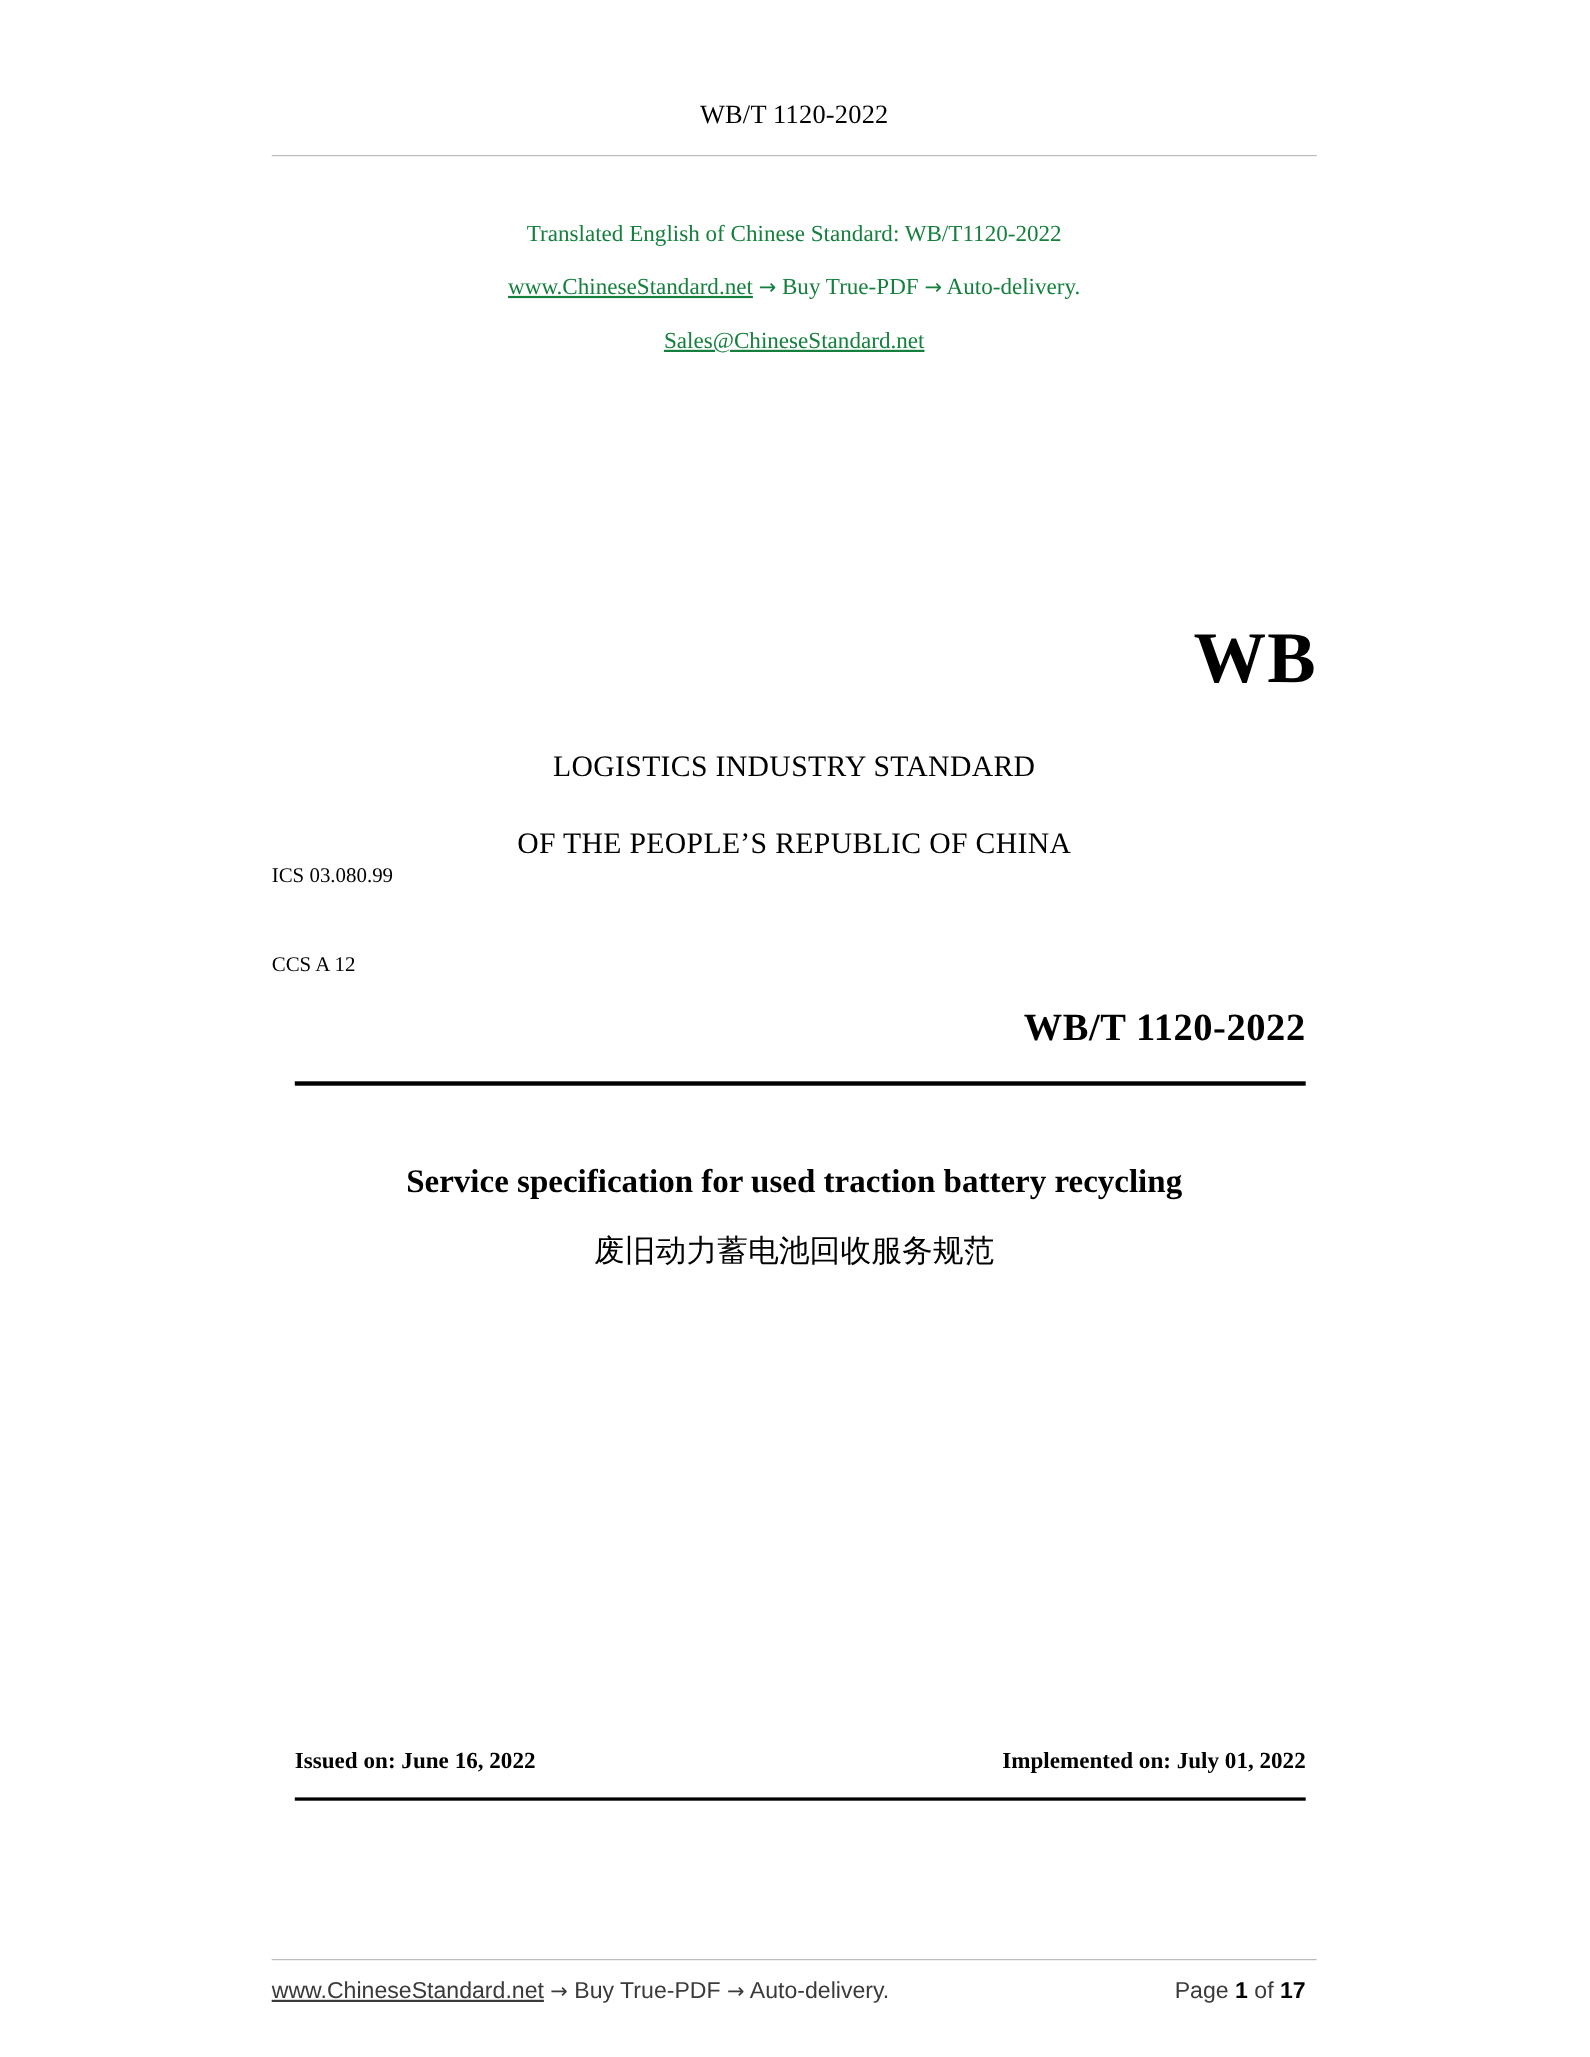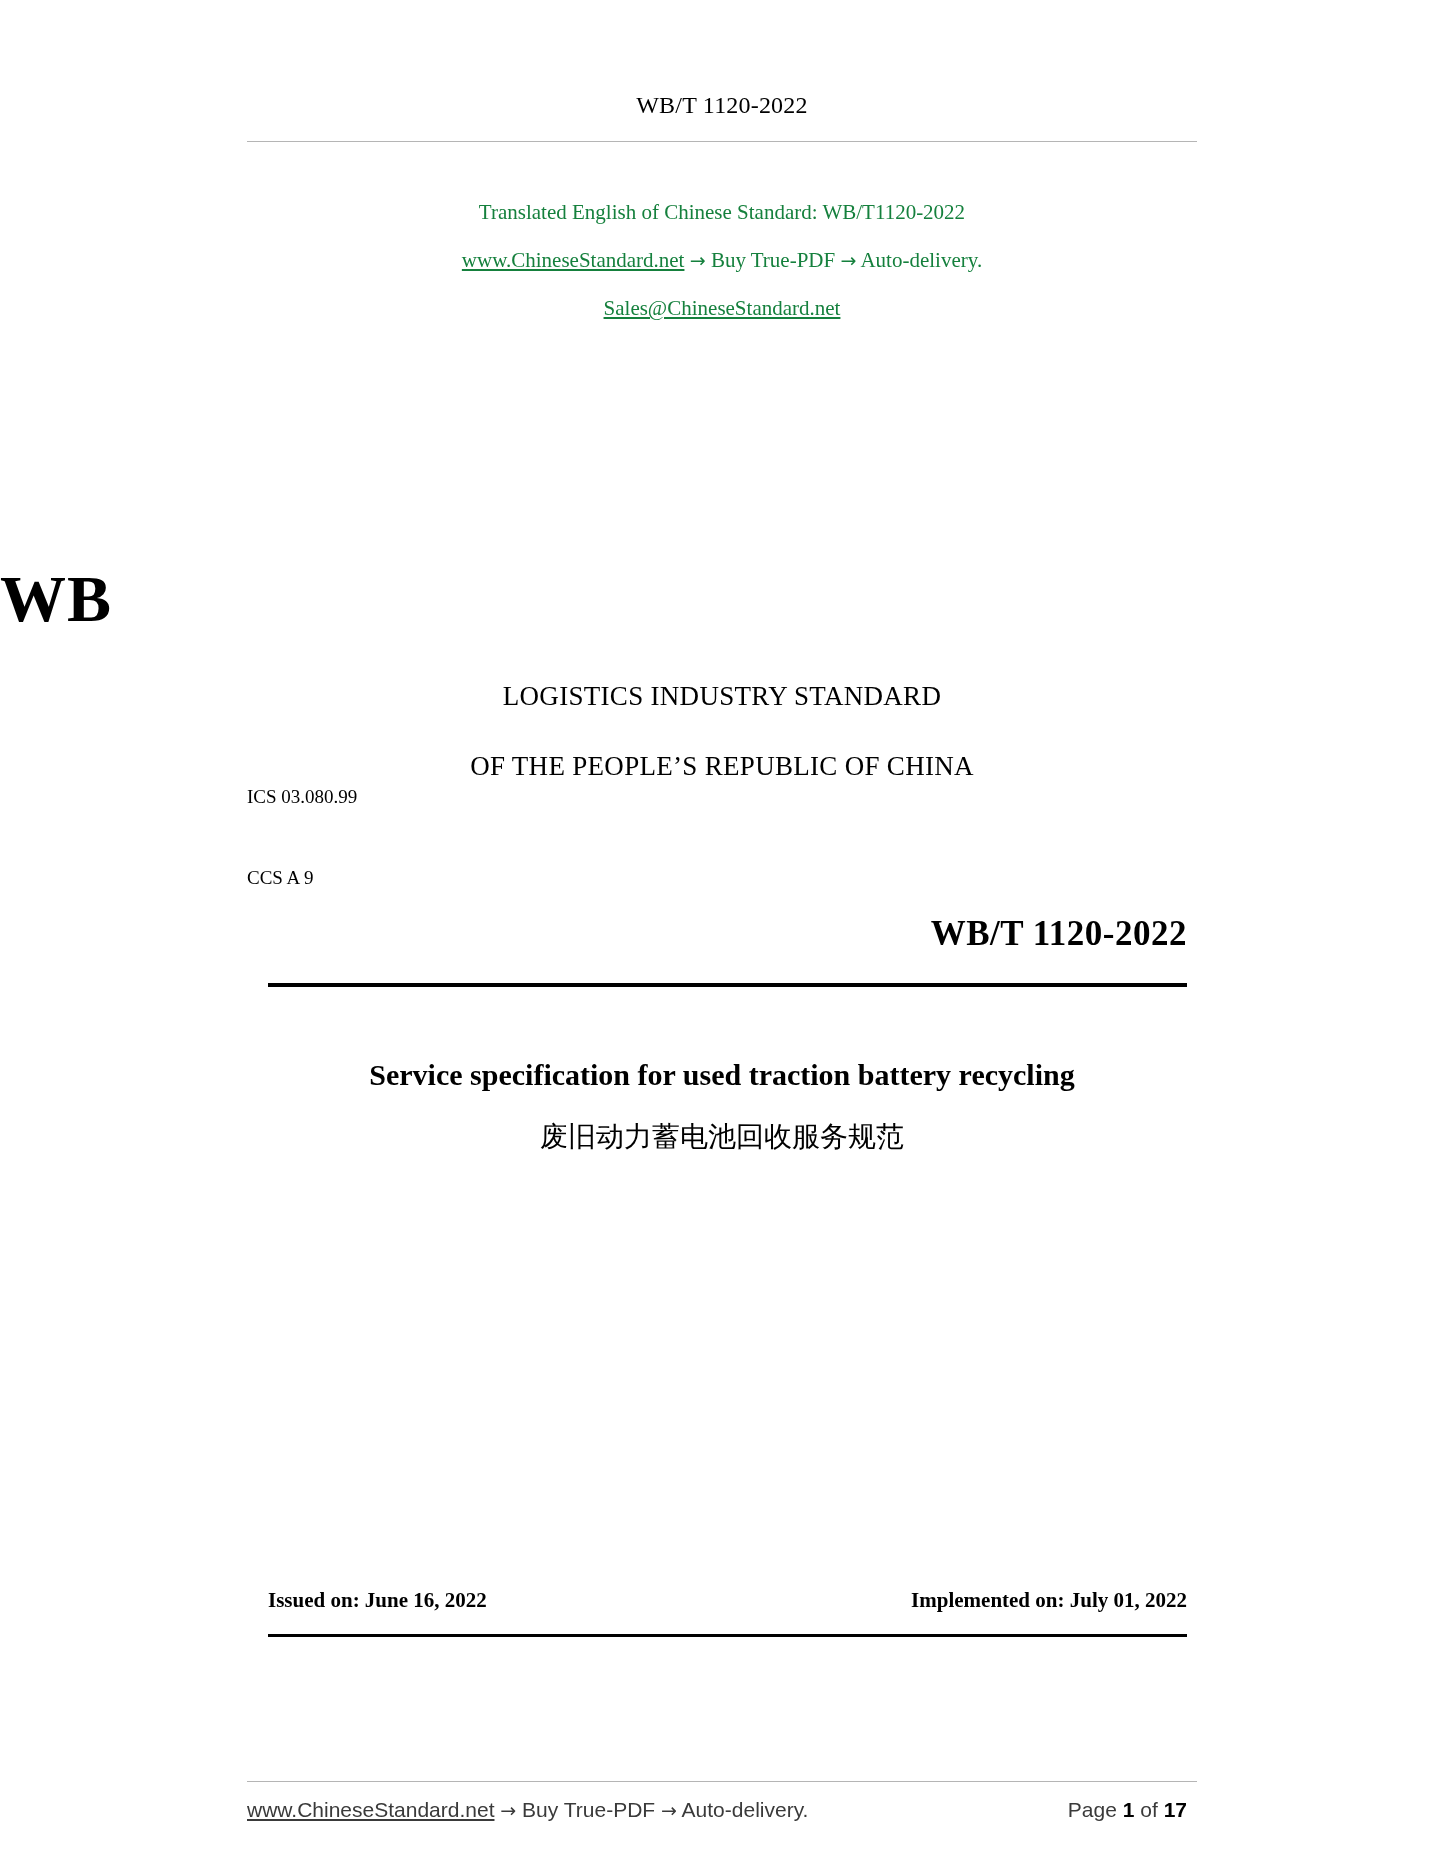--- a/index.html
+++ b/index.html
@@ -56,21 +56,21 @@
   .promo .line { display: block; white-space: nowrap; }
   .u { text-decoration: underline; }
   .arrow { font-family: "DejaVu Sans", sans-serif; font-size: 19px; }
 
   
   .wb-logo {
     position: absolute;
     top: 525px;
     left: 0;
     width: 1197px;
-    text-align: left;
+    text-align: right;
     font-size: 66px;
     font-weight: bold;
     letter-spacing: 1px;
   }
 
   
   .std-line1 {
     position: absolute;
     top: 645px;
     left: 247px;
@@ -222,21 +222,21 @@
       <span class="u">Sales@ChineseStandard.net</span>
     </span>
   </div>
 
   <div class="wb-logo">WB</div>
 
   <div class="std-line1">LOGISTICS INDUSTRY STANDARD</div>
   <div class="std-line2">OF THE PEOPLE’S REPUBLIC OF CHINA</div>
 
   <div class="ics">ICS 03.080.99</div>
-  <div class="ccs">CCS A 9</div>
+  <div class="ccs">CCS A 12</div>
 
   <div class="std-number">WB/T  1120-2022</div>
   <div class="rule-thick"></div>
 
   <div class="doc-title-en">Service specification for used traction battery recycling</div>
   <div class="doc-title-zh">废旧动力蓄电池回收服务规范</div>
 
   <div class="issue-row">
     <span>Issued on: June 16, 2022</span>
     <span>Implemented on: July 01, 2022</span>

